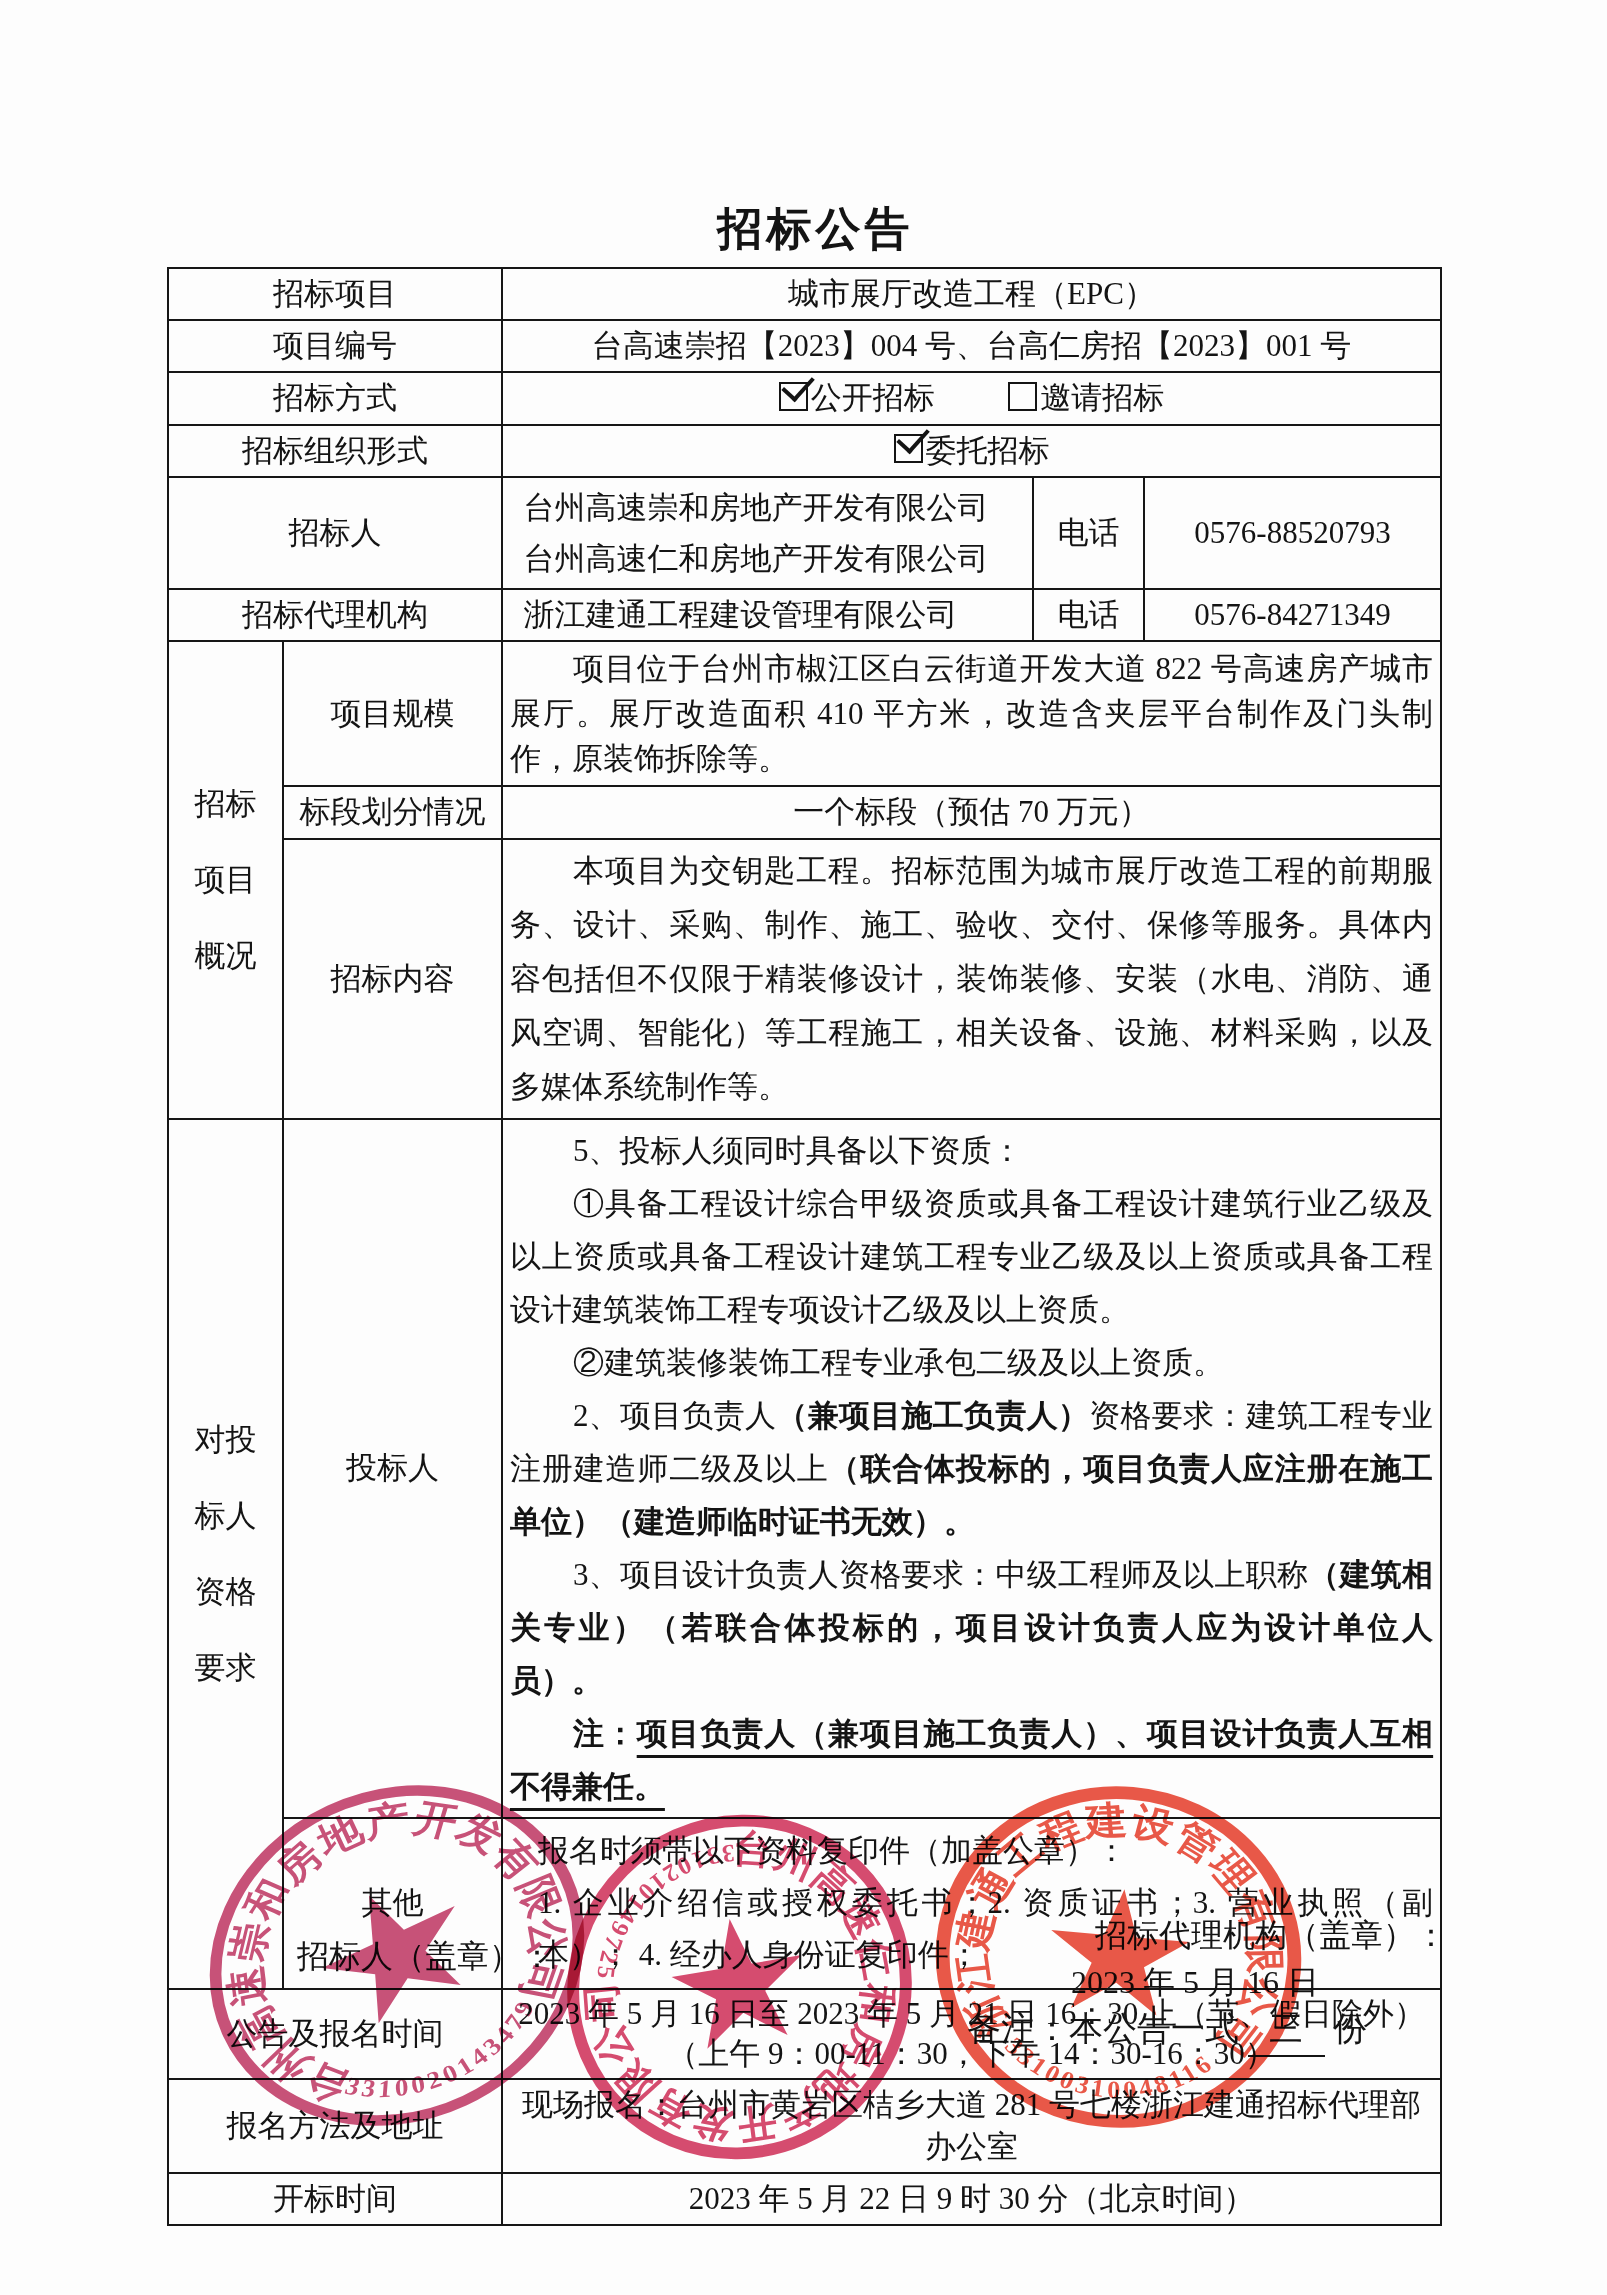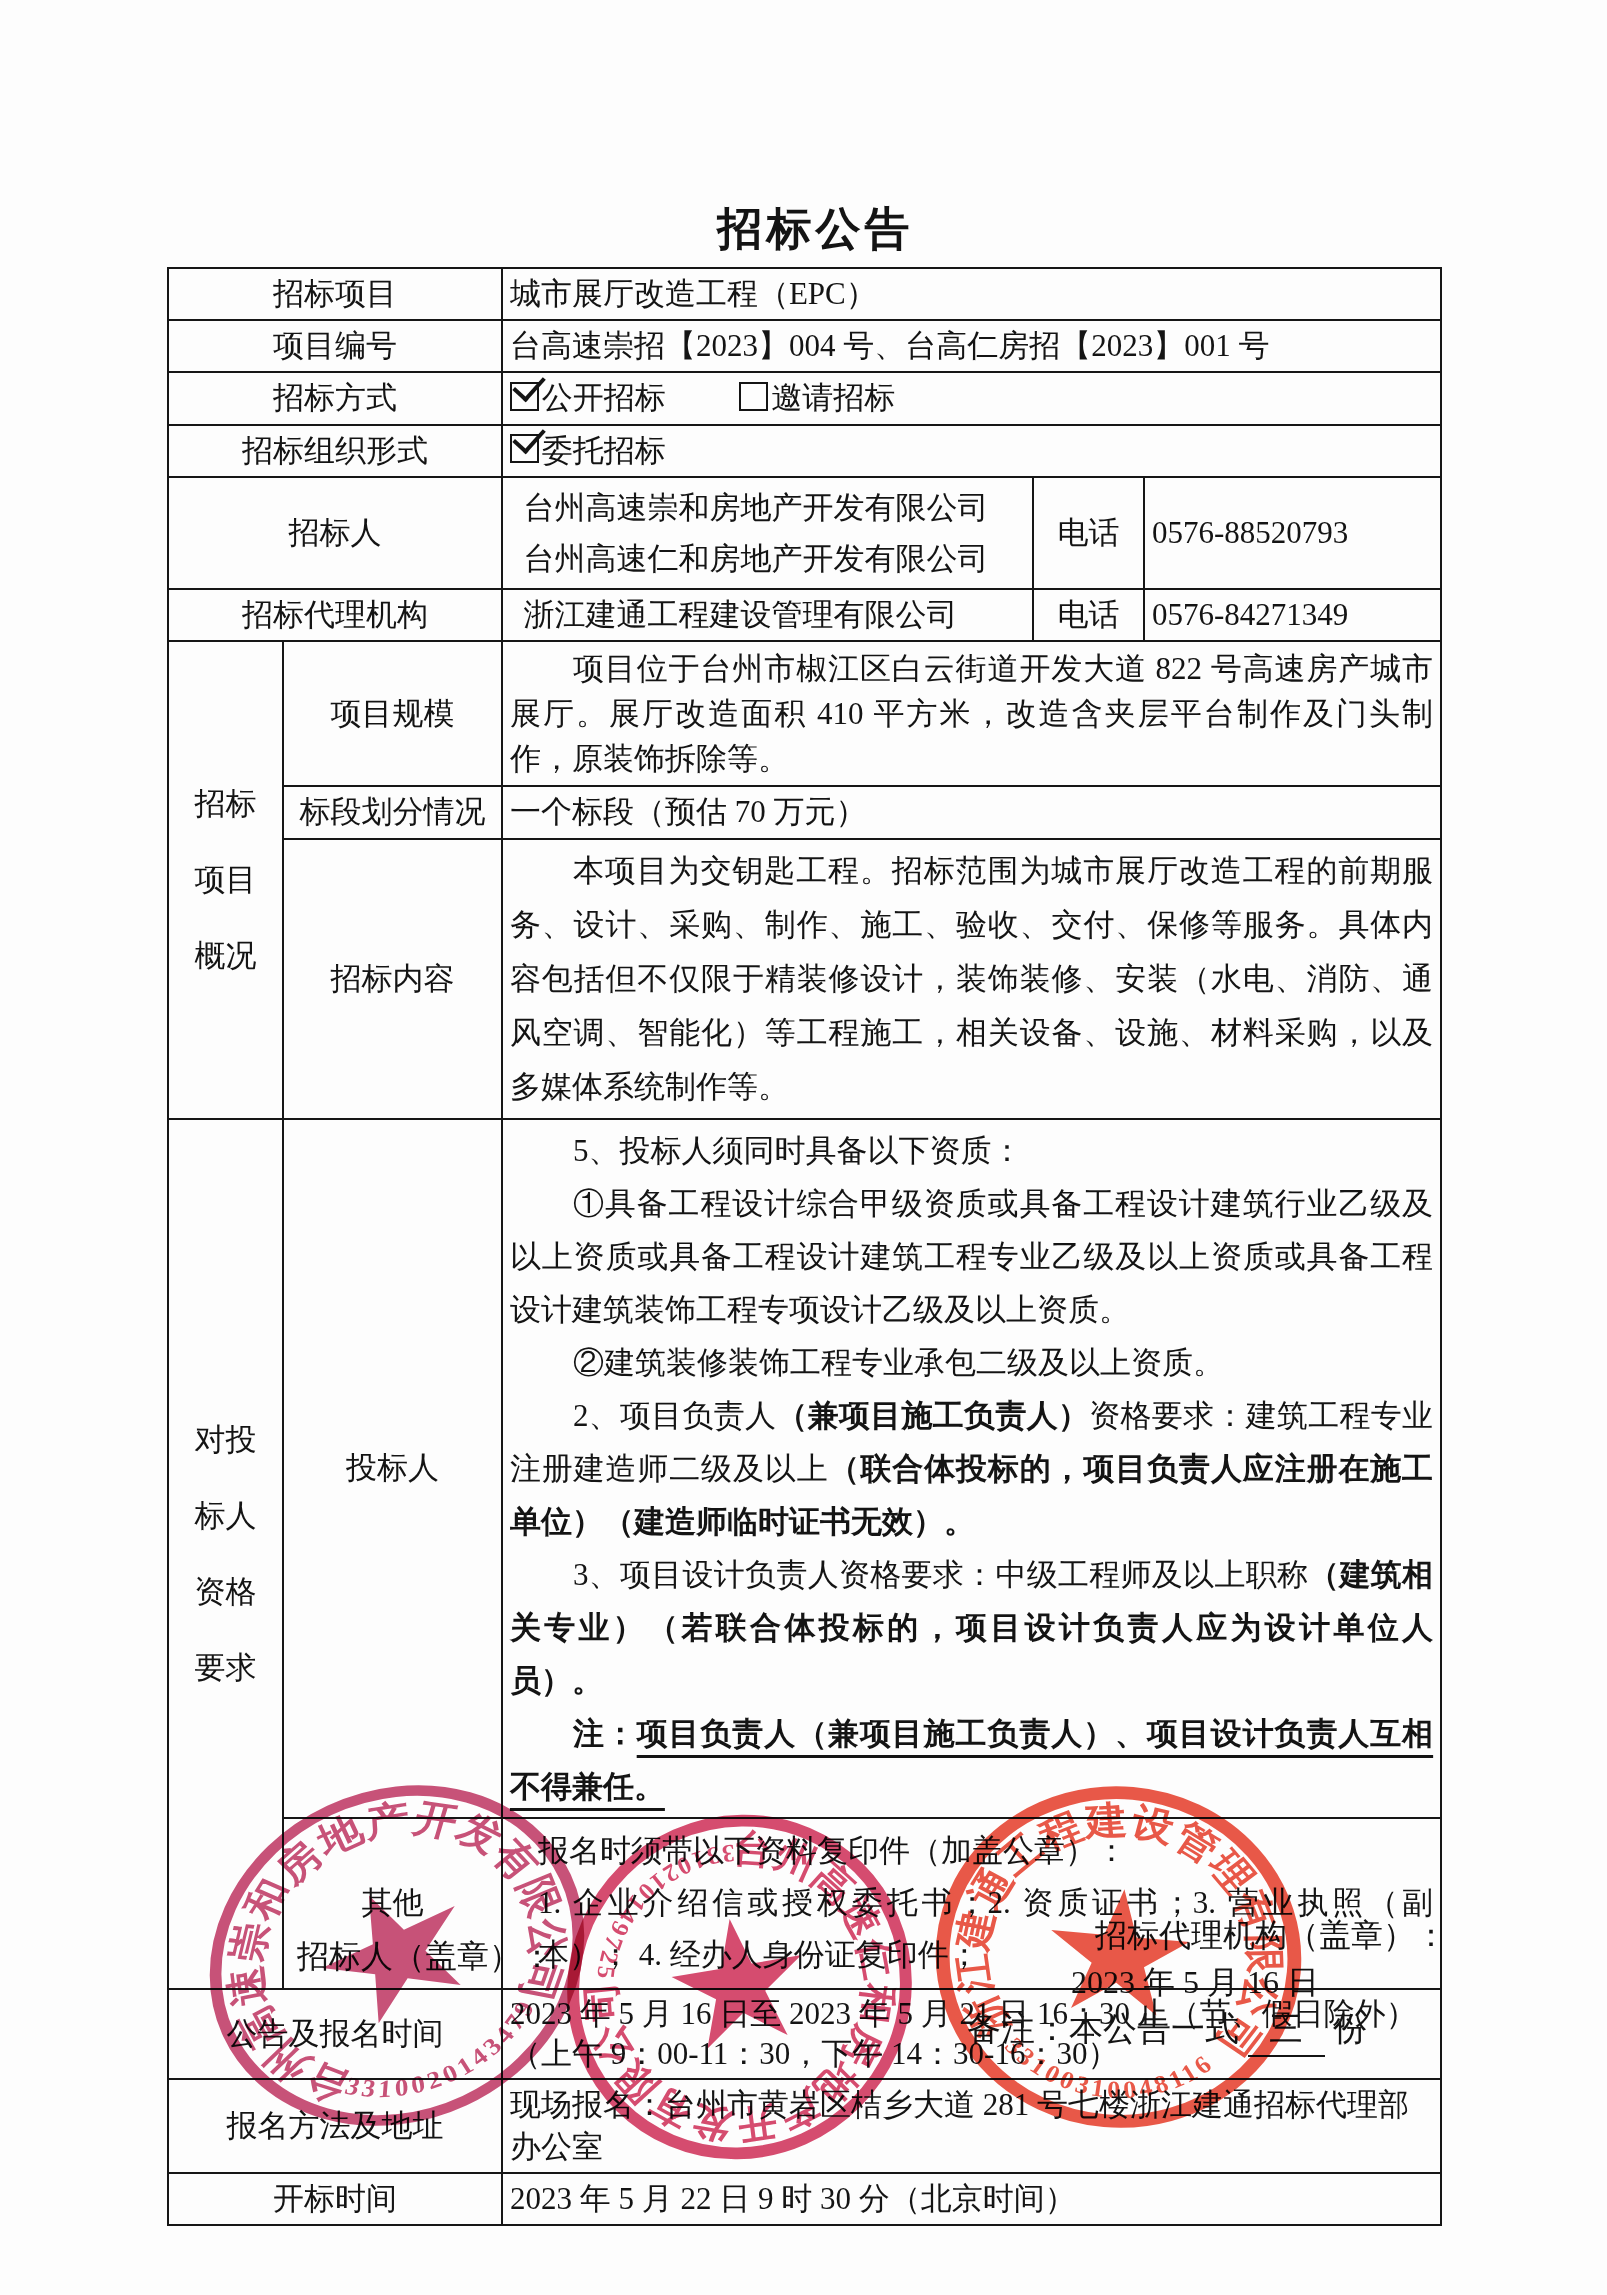--- a/index.html
+++ b/index.html
@@ -20,21 +20,21 @@
     position:absolute;left:167px;top:267px;width:1274px;
     border-collapse:collapse;table-layout:fixed;
     font-size:31px;
   }
   table.tbl td{
     border:2.1px solid #161616;
     vertical-align:middle;
     padding:4.1px 6.9px;
   }
   td.lbl{text-align:center;}
-  td.center{}
+  td.center{text-align:center;}
   td.vcell{padding:0;margin-left:8px;}
   .vtext{
     width:69px;margin:0 auto;
     word-break:break-all;line-height:2.45em;
     text-align:center;
   }
   .companies div{line-height:51px;}
   td.textcell{padding:6.9px 23.4px;}
   .ind{text-indent:63px;}
   .pscale{line-height:45px;text-align:justify;}

